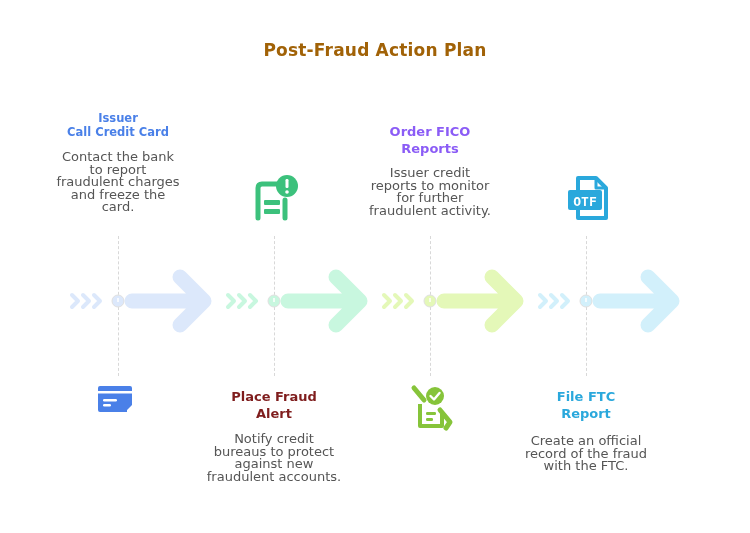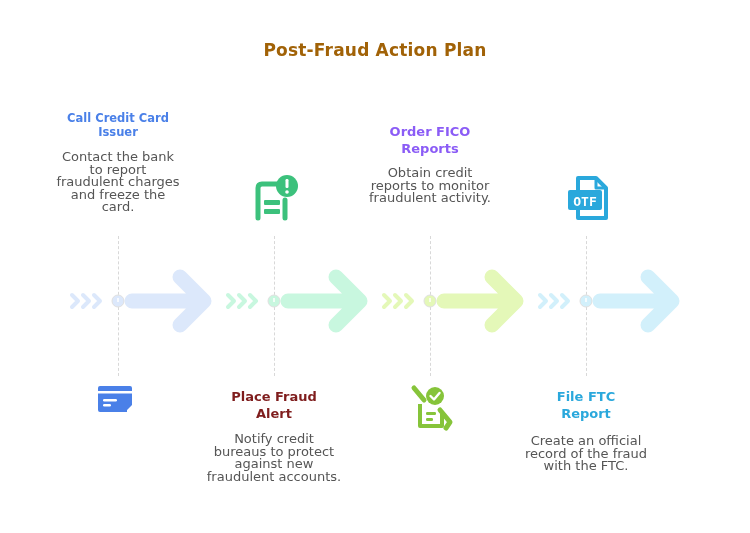--- a/index.html
+++ b/index.html
@@ -47,22 +47,22 @@
       <path d="M540 295 L546 301 L540 307" stroke="#d2f0fb" stroke-width="4" fill="none" stroke-linecap="round" stroke-linejoin="round"></path>
       <path d="M551 295 L557 301 L551 307" stroke="#d2f0fb" stroke-width="4" fill="none" stroke-linecap="round" stroke-linejoin="round"></path>
       <path d="M562 295 L568 301 L562 307" stroke="#d2f0fb" stroke-width="4" fill="none" stroke-linecap="round" stroke-linejoin="round"></path>
       <circle cx="586" cy="301" r="6" fill="#d2f0fb" stroke="#e0e0e0" stroke-width="1"></circle>
       <line x1="586" x2="586" y1="298" y2="302" stroke="#ffffff" stroke-width="1.5"></line>
       <path d="M600 301 H672 M648 277 L672 301 L648 325" stroke="#d2f0fb" stroke-width="15" fill="none" stroke-linecap="round" stroke-linejoin="round"></path>
     </g>
 </svg>
 
 <div class="step-title" style="left: 48px; top: 111px; width: 140px; color: rgb(74, 128, 232);">
+  <div>Issuer</div>
   <div>Call Credit Card</div>
-  <div>Issuer</div>
 </div>
 <div class="step-desc" style="left:48px; top:151px; width:140px;">
   <div>Contact the bank</div>
   <div>to report</div>
   <div>fraudulent charges</div>
   <div>and freeze the</div>
   <div>card.</div>
 </div>
 <div class="icon" style="left:96px; top:384px;">
   <svg width="40" height="32" viewBox="0 0 40 32">
@@ -93,22 +93,23 @@
   <div>bureaus to protect</div>
   <div>against new</div>
   <div>fraudulent accounts.</div>
 </div>
 
 <div class="step-title big" style="left: 360px; top: 123px; width: 140px; color: #8b5cf6;">
   <div>Order FICO</div>
   <div>Reports</div>
 </div>
 <div class="step-desc" style="left:352px; top:167px; width:156px;">
-  <div>Obtain credit</div>
+  <div>Issuer credit</div>
   <div>reports to monitor</div>
+  <div>for further</div>
   <div>fraudulent activity.</div>
 </div>
 <div class="icon" style="left:410px; top:384px;">
   <svg width="44" height="48" viewBox="0 0 44 48">
     <path d="M4 4 L14 16" stroke="#86c43a" stroke-width="5" stroke-linecap="round"></path>
     <path d="M10 20 V42 H32 V30" stroke="#86c43a" stroke-width="4" fill="none" stroke-linejoin="round"></path>
     <rect x="16" y="28" width="10" height="3" rx="1.2" fill="#86c43a"></rect>
     <rect x="16" y="34" width="7" height="3" rx="1.2" fill="#86c43a"></rect>
     <path d="M30 26 L40 38 L36 44" stroke="#86c43a" stroke-width="5" fill="none" stroke-linecap="round" stroke-linejoin="round"></path>
     <circle cx="25" cy="12" r="9" fill="#86c43a"></circle>

